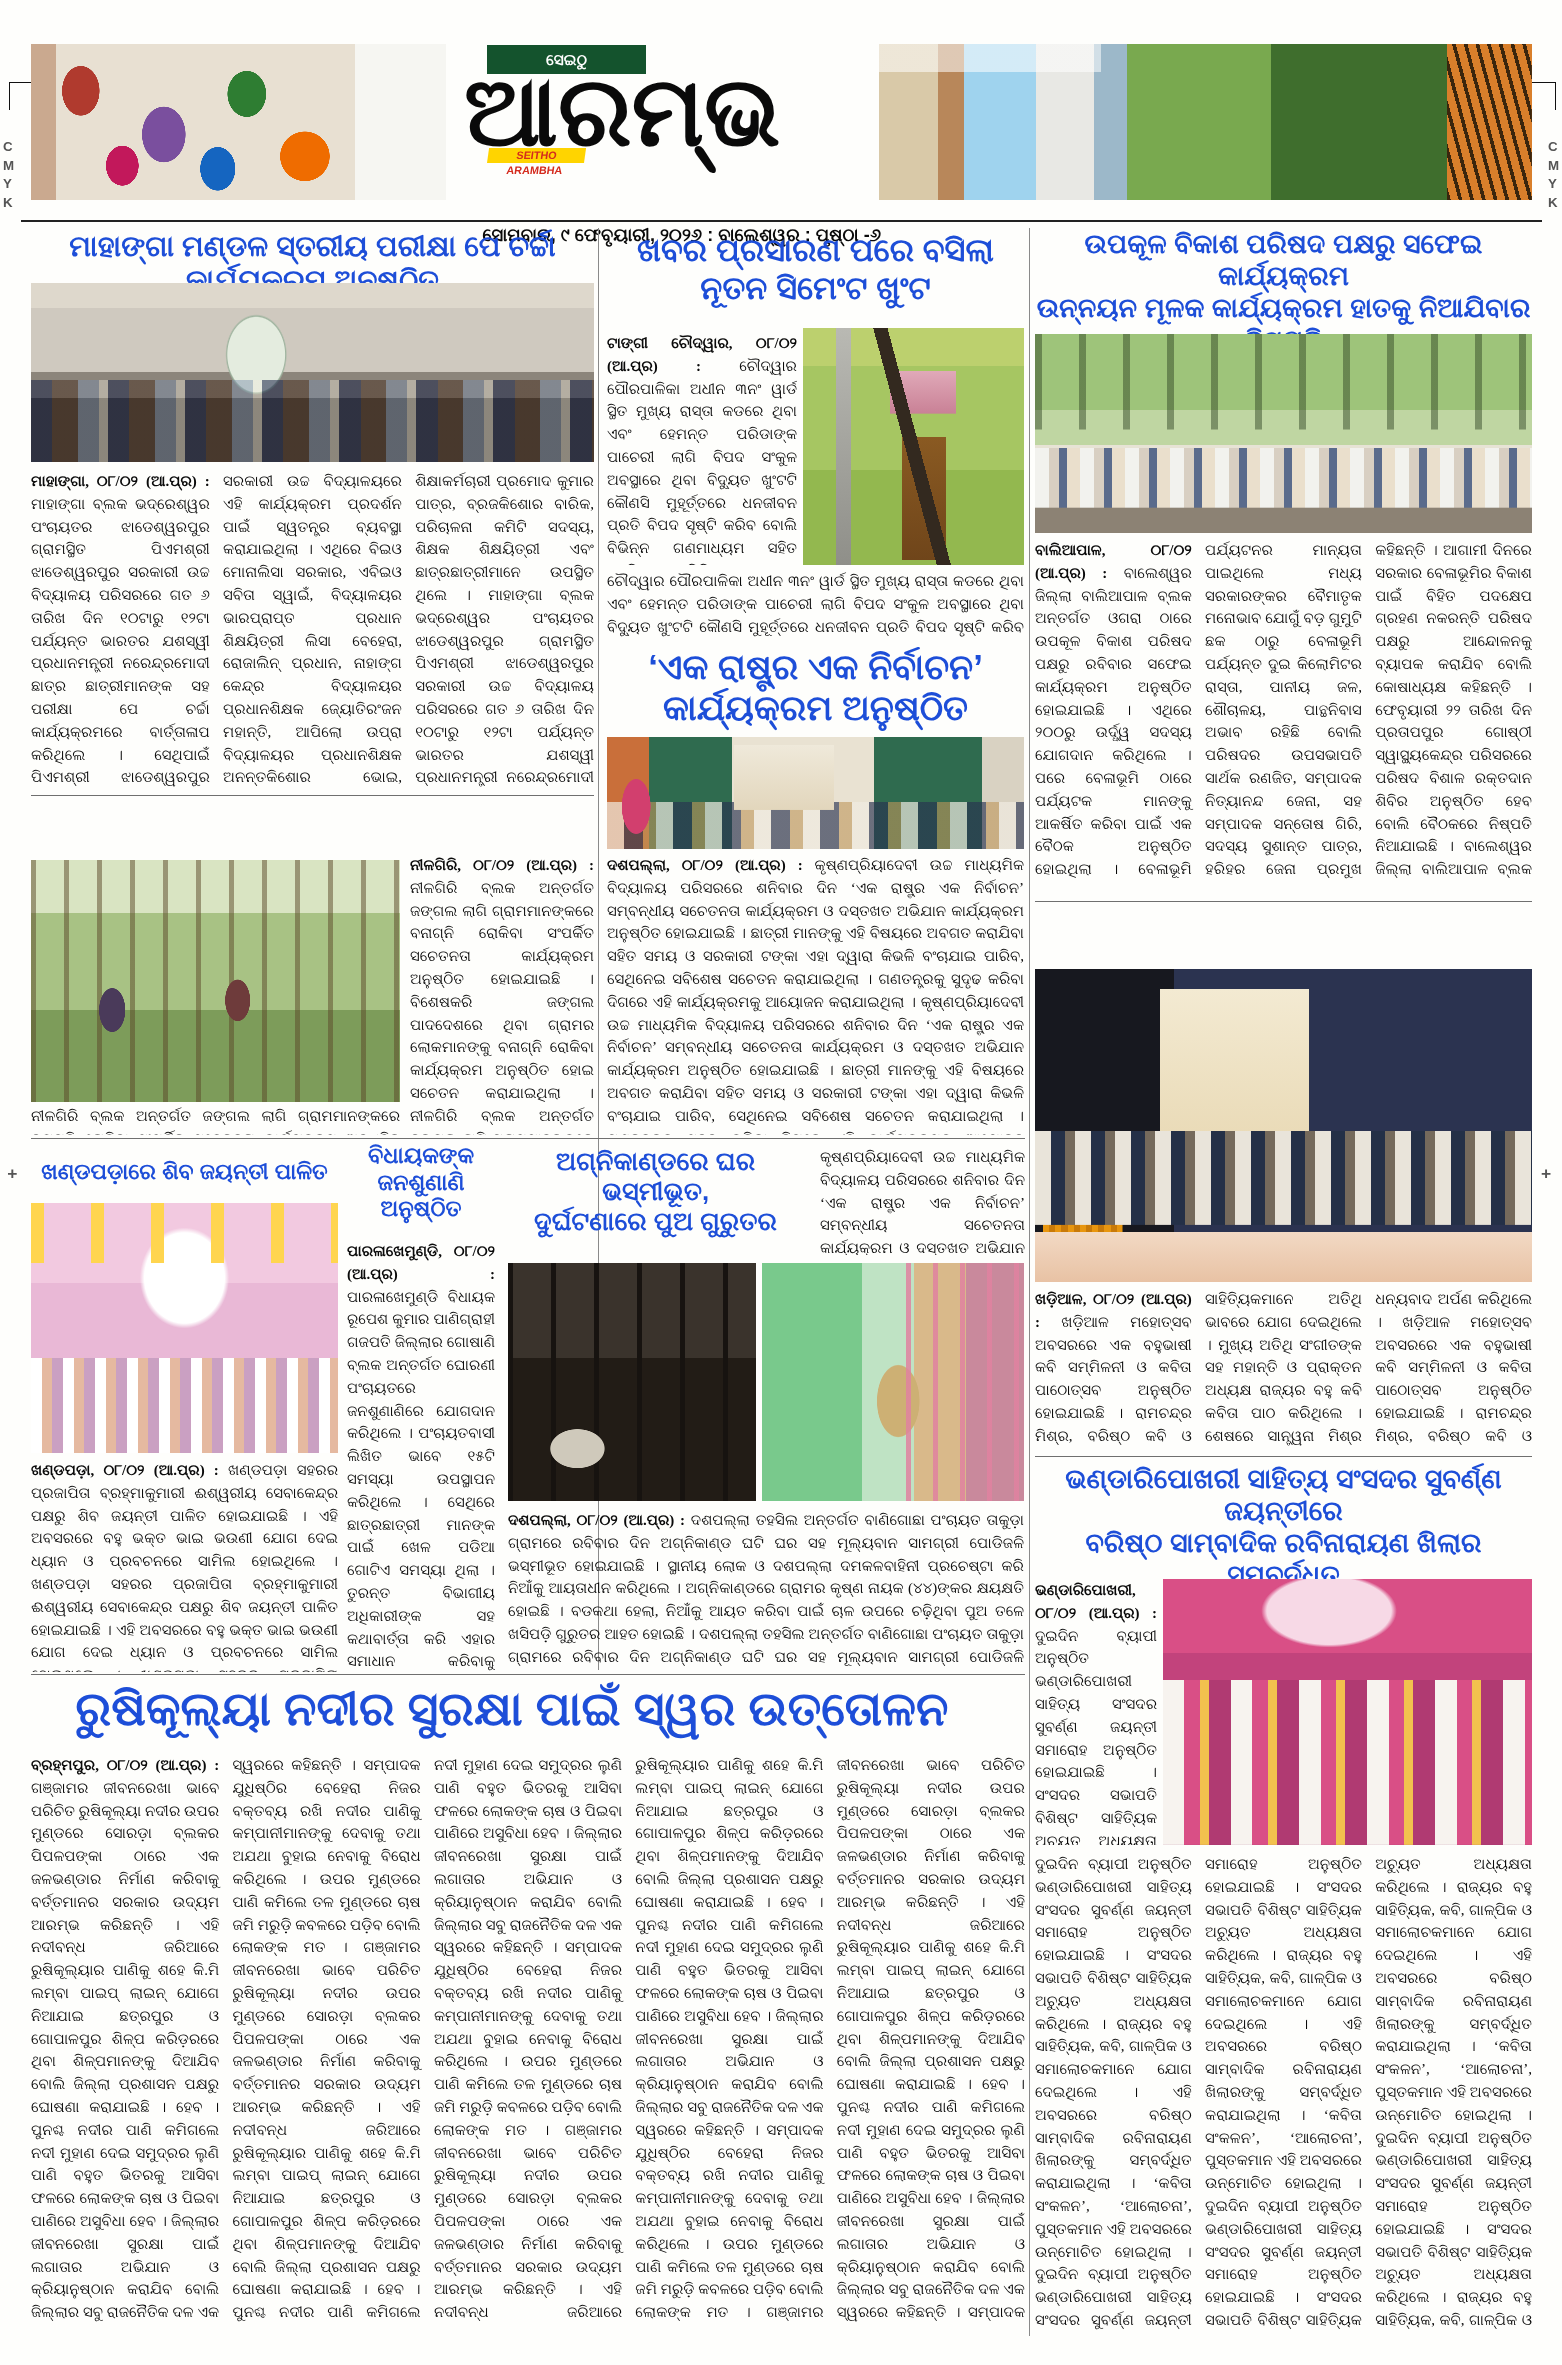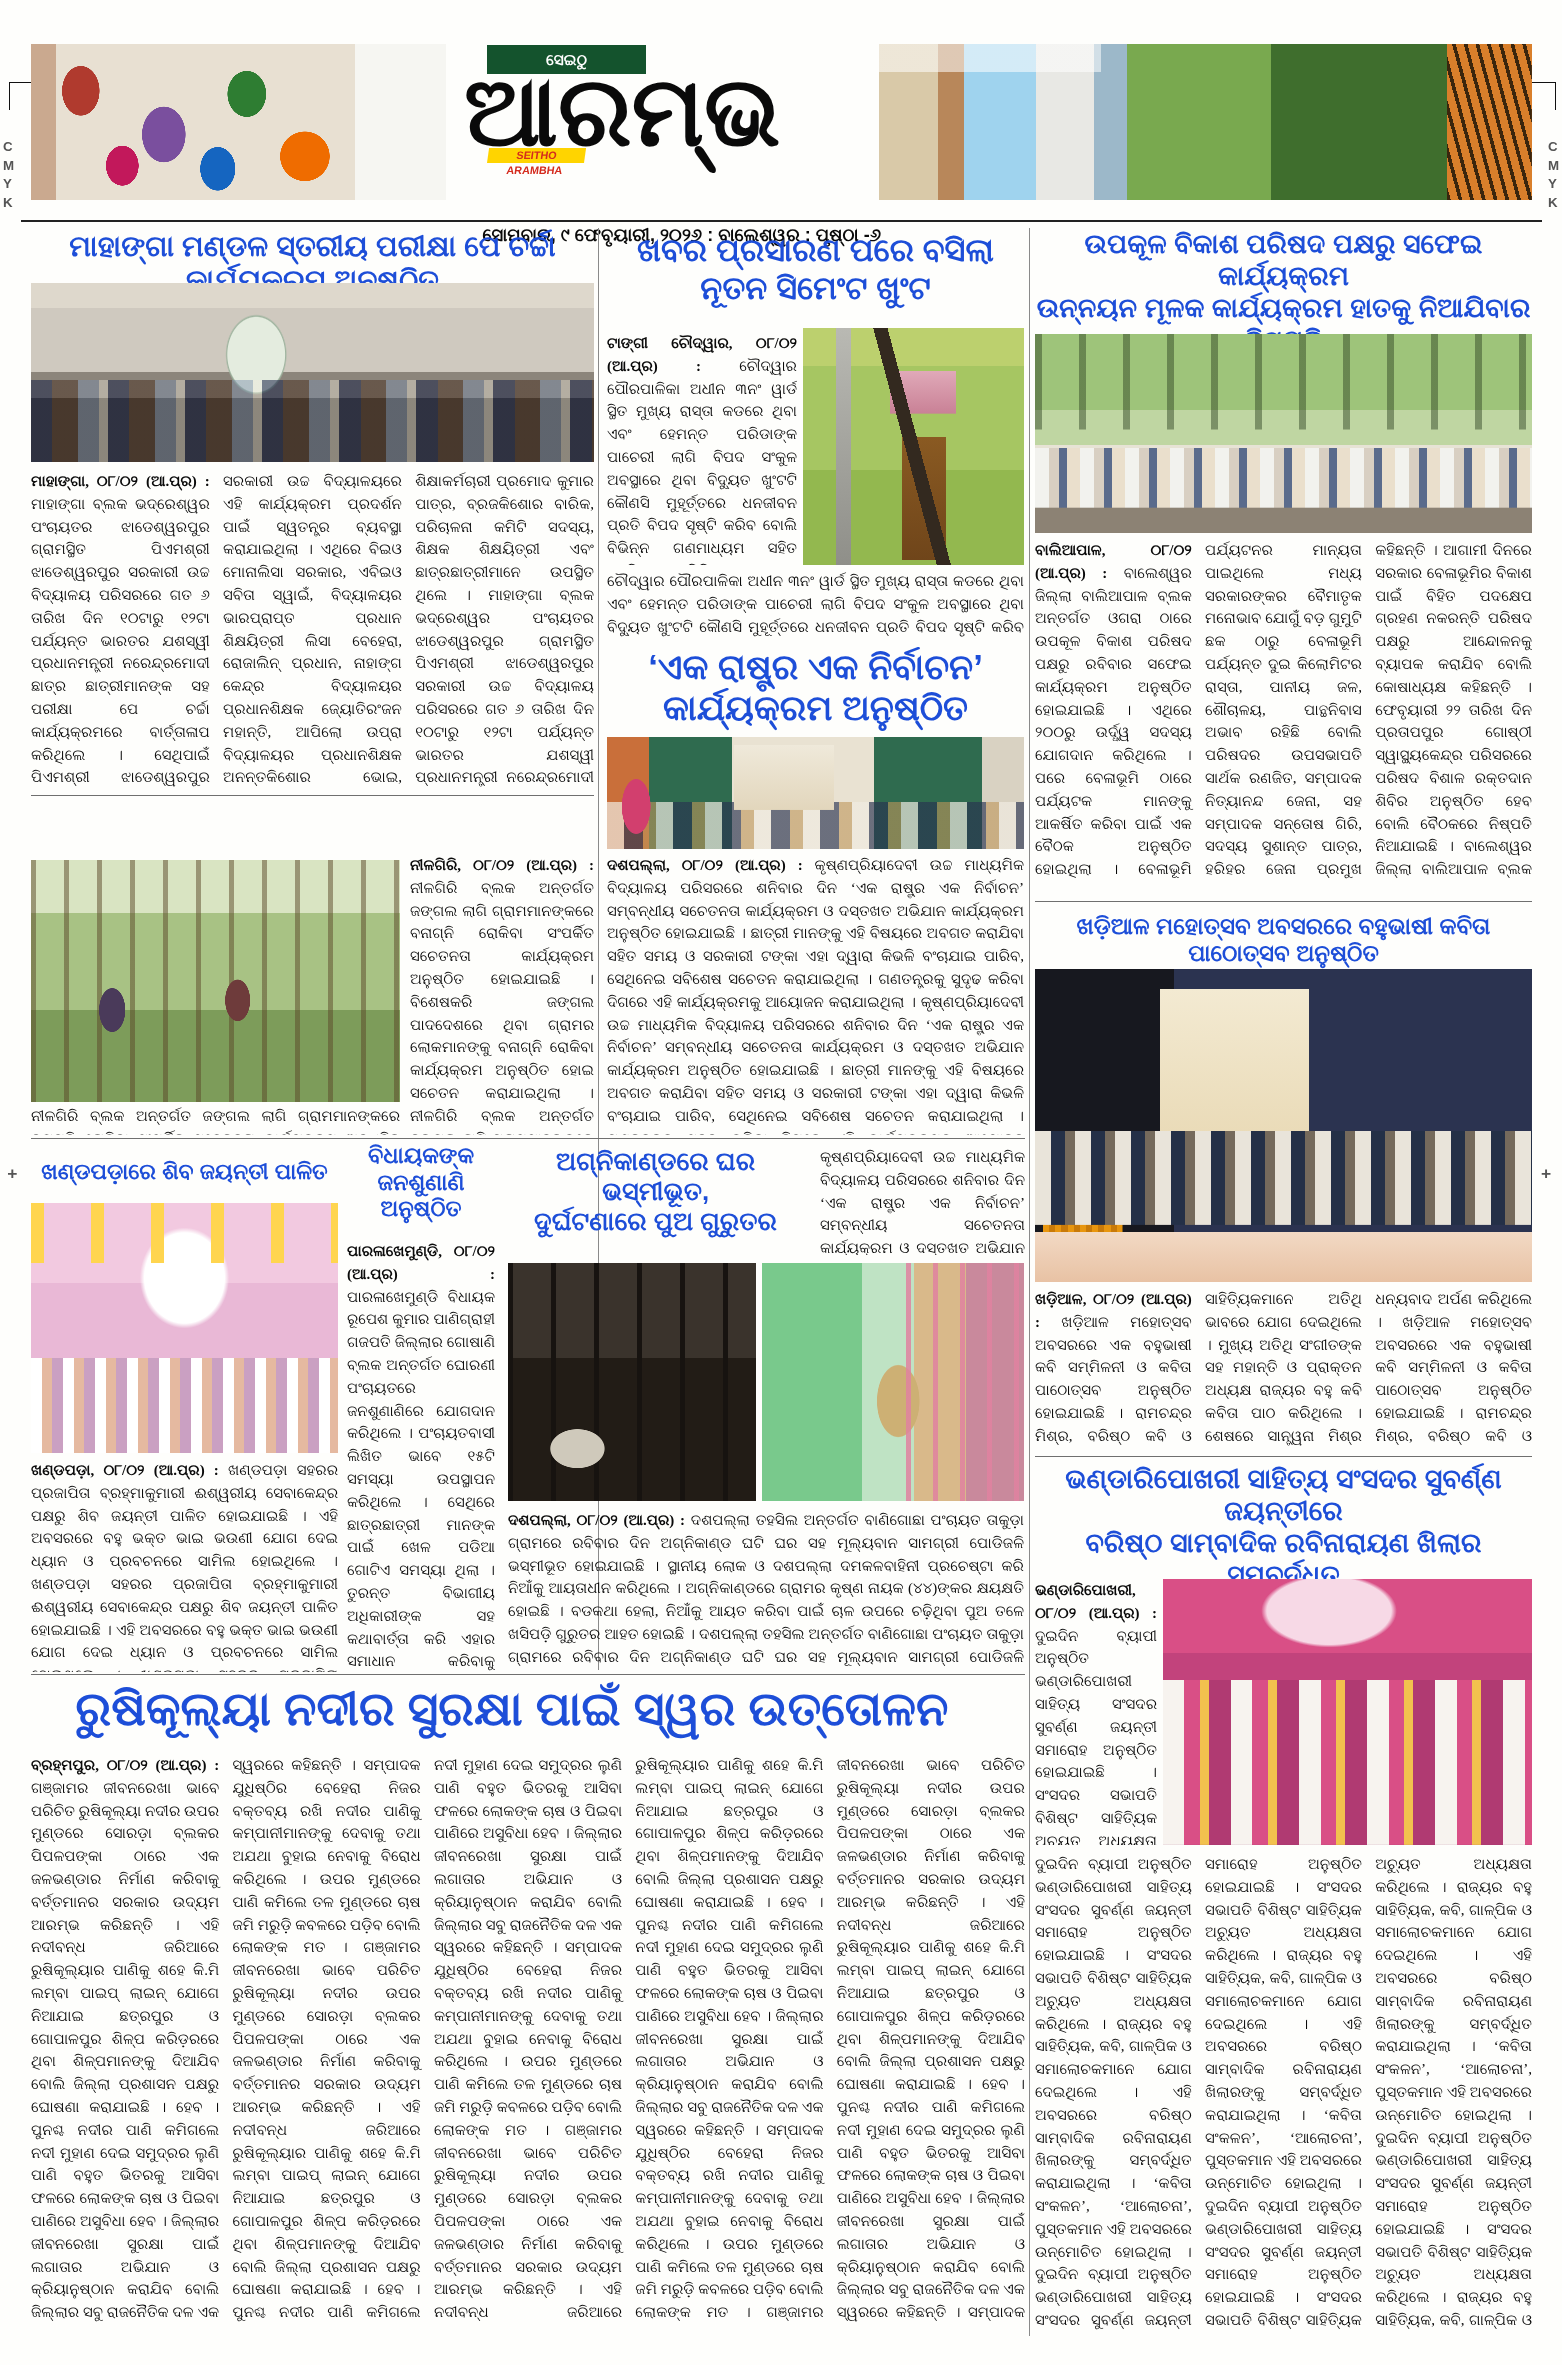--- a/index.html
+++ b/index.html
@@ -172,21 +172,20 @@
 
   <div class="abs hl" style="left:1035px;top:229px;width:497px;font-size:27px;">ଉପକୂଳ ବିକାଶ ପରିଷଦ ପକ୍ଷରୁ ସଫେଇ କାର୍ଯ୍ୟକ୍ରମ
 ଉନ୍ନୟନ ମୂଳକ କାର୍ଯ୍ୟକ୍ରମ ହାତକୁ ନିଆଯିବାର ନିଷ୍ପତି</div>
   <div class="abs ph ph-a4" style="left:1035px;top:334px;width:497px;height:199px;"></div>
   <div class="abs body-txt cols3" style="left:1035px;top:539px;width:497px;height:356px;">
     <b class="byline">ବାଲିଆପାଳ, ୦୮/୦୨ (ଆ.ପ୍ର) :</b>
     <span> ବାଲେଶ୍ୱର ଜିଲ୍ଲା ବାଲିଆପାଳ ବ୍ଲକ ଅନ୍ତର୍ଗତ ଓଗରା ଠାରେ ଉପକୂଳ ବିକାଶ ପରିଷଦ ପକ୍ଷରୁ ରବିବାର ସଫେଇ କାର୍ଯ୍ୟକ୍ରମ ଅନୁଷ୍ଠିତ ହୋଇଯାଇଛି । ଏଥିରେ ୨୦୦ରୁ ଉର୍ଦ୍ଧ୍ୱ ସଦସ୍ୟ ଯୋଗଦାନ କରିଥିଲେ । ପରେ ବେଳାଭୂମି ଠାରେ ପର୍ଯ୍ୟଟକ ମାନଙ୍କୁ ଆକର୍ଷିତ କରିବା ପାଇଁ ଏକ ବୈଠକ ଅନୁଷ୍ଠିତ ହୋଇଥିଲା । ବେଳାଭୂମି ପର୍ଯ୍ୟଟନର ମାନ୍ୟତା ପାଇଥିଲେ ମଧ୍ୟ ସରକାରଙ୍କର ବୈମାତୃକ ମନୋଭାବ ଯୋଗୁଁ ବଡ଼ ଗୁମୁଟି ଛକ ଠାରୁ ବେଳାଭୂମି ପର୍ଯ୍ୟନ୍ତ ଦୁଇ କିଲୋମିଟର ରାସ୍ତା, ପାନୀୟ ଜଳ, ଶୌଚାଳୟ, ପାନ୍ଥନିବାସ ଅଭାବ ରହିଛି ବୋଲି ପରିଷଦର ଉପସଭାପତି ସାର୍ଥକ ରଣଜିତ, ସମ୍ପାଦକ ନିତ୍ୟାନନ୍ଦ ଜେନା, ସହ ସମ୍ପାଦକ ସନ୍ତୋଷ ଗିରି, ସଦସ୍ୟ ସୁଶାନ୍ତ ପାତ୍ର, ହରିହର ଜେନା ପ୍ରମୁଖ କହିଛନ୍ତି । ଆଗାମୀ ଦିନରେ ସରକାର ବେଳାଭୂମିର ବିକାଶ ପାଇଁ ବିହିତ ପଦକ୍ଷେପ ଗ୍ରହଣ ନକରନ୍ତି ପରିଷଦ ପକ୍ଷରୁ ଆନ୍ଦୋଳନକୁ ବ୍ୟାପକ କରାଯିବ ବୋଲି କୋଷାଧ୍ୟକ୍ଷ କହିଛନ୍ତି । ଫେବୃୟାରୀ ୨୨ ତାରିଖ ଦିନ ପ୍ରତାପପୁର ଗୋଷ୍ଠୀ ସ୍ୱାସ୍ଥ୍ୟକେନ୍ଦ୍ର ପରିସରରେ ପରିଷଦ ବିଶାଳ ରକ୍ତଦାନ ଶିବିର ଅନୁଷ୍ଠିତ ହେବ ବୋଲି ବୈଠକରେ ନିଷ୍ପତି ନିଆଯାଇଛି । ବାଲେଶ୍ୱର ଜିଲ୍ଲା ବାଲିଆପାଳ ବ୍ଲକ ଅନ୍ତର୍ଗତ ଓଗରା ଠାରେ ଉପକୂଳ ବିକାଶ ପରିଷଦ ପକ୍ଷରୁ ରବିବାର ସଫେଇ କାର୍ଯ୍ୟକ୍ରମ ଅନୁଷ୍ଠିତ ହୋଇଯାଇଛି । ଏଥିରେ ୨୦୦ରୁ ଉର୍ଦ୍ଧ୍ୱ ସଦସ୍ୟ ଯୋଗଦାନ କରିଥିଲେ । ପରେ ବେଳାଭୂମି ଠାରେ ପର୍ଯ୍ୟଟକ ମାନଙ୍କୁ ଆକର୍ଷିତ କରିବା ପାଇଁ ଏକ ବୈଠକ ଅନୁଷ୍ଠିତ ହୋଇଥିଲା । ବେଳାଭୂମି ପର୍ଯ୍ୟଟନର ମାନ୍ୟତା ପାଇଥିଲେ ମଧ୍ୟ ସରକାରଙ୍କର ବୈମାତୃକ ମନୋଭାବ ଯୋଗୁଁ ବଡ଼ ଗୁମୁଟି ଛକ ଠାରୁ ବେଳାଭୂମି ପର୍ଯ୍ୟନ୍ତ ଦୁଇ କିଲୋମିଟର ରାସ୍ତା, ପାନୀୟ ଜଳ, ଶୌଚାଳୟ, ପାନ୍ଥନିବାସ ଅଭାବ ରହିଛି ବୋଲି ପରିଷଦର ଉପସଭାପତି ସାର୍ଥକ ରଣଜିତ, ସମ୍ପାଦକ ନିତ୍ୟାନନ୍ଦ ଜେନା, ସହ ସମ୍ପାଦକ ସନ୍ତୋଷ ଗିରି, ସଦସ୍ୟ ସୁଶାନ୍ତ ପାତ୍ର, ହରିହର ଜେନା ପ୍ରମୁଖ କହିଛନ୍ତି । ଆଗାମୀ ଦିନରେ ସରକାର ବେଳାଭୂମିର ବିକାଶ ପାଇଁ ବିହିତ ପଦକ୍ଷେପ ଗ୍ରହଣ ନକରନ୍ତି ପରିଷଦ ପକ୍ଷରୁ ଆନ୍ଦୋଳନକୁ ବ୍ୟାପକ କରାଯିବ ବୋଲି କୋଷାଧ୍ୟକ୍ଷ କହିଛନ୍ତି । ଫେବୃୟାରୀ ୨୨ ତାରିଖ ଦିନ ପ୍ରତାପପୁର ଗୋଷ୍ଠୀ ସ୍ୱାସ୍ଥ୍ୟକେନ୍ଦ୍ର ପରିସରରେ ପରିଷଦ ବିଶାଳ ରକ୍ତଦାନ ଶିବିର ଅନୁଷ୍ଠିତ ହେବ ବୋଲି ବୈଠକରେ ନିଷ୍ପତି ନିଆଯାଇଛି ।</span>
   </div>
 
   <div class="abs hrule" style="left:1035px;top:901px;width:497px;"></div>
-  <div class="abs hl" style="left:1035px;top:913px;width:497px;font-size:23px;">ଖଡ଼ିଆଳ ମହୋତ୍ସବ ଅବସରରେ ବହୁଭାଷୀ କବିତା ପାଠୋତ୍ସବ ଅନୁଷ୍ଠିତ</div>
   <div class="abs ph ph-a6" style="left:1035px;top:969px;width:497px;height:313px;"></div>
   <div class="abs body-txt cols3" style="left:1035px;top:1288px;width:497px;height:163px;">
     <b class="byline">ଖଡ଼ିଆଳ, ୦୮/୦୨ (ଆ.ପ୍ର) :</b>
     <span> ଖଡ଼ିଆଳ ମହୋତ୍ସବ ଅବସରରେ ଏକ ବହୁଭାଷୀ କବି ସମ୍ମିଳନୀ ଓ କବିତା ପାଠୋତ୍ସବ ଅନୁଷ୍ଠିତ ହୋଇଯାଇଛି । ରାମଚନ୍ଦ୍ର ମିଶ୍ର, ବରିଷ୍ଠ କବି ଓ ସାହିତ୍ୟିକମାନେ ଅତିଥି ଭାବରେ ଯୋଗ ଦେଇଥିଲେ । ମୁଖ୍ୟ ଅତିଥି ସଂଗୀତଙ୍କ ସହ ମହାନ୍ତି ଓ ପ୍ରାକ୍ତନ ଅଧ୍ୟକ୍ଷ ରାଜ୍ୟର ବହୁ କବି କବିତା ପାଠ କରିଥିଲେ । ଶେଷରେ ସାନ୍ତ୍ୱନା ମିଶ୍ର ଧନ୍ୟବାଦ ଅର୍ପଣ କରିଥିଲେ । ଖଡ଼ିଆଳ ମହୋତ୍ସବ ଅବସରରେ ଏକ ବହୁଭାଷୀ କବି ସମ୍ମିଳନୀ ଓ କବିତା ପାଠୋତ୍ସବ ଅନୁଷ୍ଠିତ ହୋଇଯାଇଛି । ରାମଚନ୍ଦ୍ର ମିଶ୍ର, ବରିଷ୍ଠ କବି ଓ ସାହିତ୍ୟିକମାନେ ଅତିଥି ଭାବରେ ଯୋଗ ଦେଇଥିଲେ । ମୁଖ୍ୟ ଅତିଥି ସଂଗୀତଙ୍କ ସହ ମହାନ୍ତି ଓ ପ୍ରାକ୍ତନ ଅଧ୍ୟକ୍ଷ ରାଜ୍ୟର ବହୁ କବି କବିତା ପାଠ କରିଥିଲେ । ଶେଷରେ ସାନ୍ତ୍ୱନା ମିଶ୍ର ଧନ୍ୟବାଦ ଅର୍ପଣ କରିଥିଲେ । ଖଡ଼ିଆଳ ମହୋତ୍ସବ ଅବସରରେ ଏକ ବହୁଭାଷୀ କବି ସମ୍ମିଳନୀ ଓ କବିତା ପାଠୋତ୍ସବ ଅନୁଷ୍ଠିତ ହୋଇଯାଇଛି । ରାମଚନ୍ଦ୍ର ମିଶ୍ର, ବରିଷ୍ଠ କବି ଓ ସାହିତ୍ୟିକମାନେ ଅତିଥି ଭାବରେ ଯୋଗ ଦେଇଥିଲେ । ମୁଖ୍ୟ ଅତିଥି ସଂଗୀତଙ୍କ ସହ ମହାନ୍ତି ଓ ପ୍ରାକ୍ତନ ଅଧ୍ୟକ୍ଷ ରାଜ୍ୟର ବହୁ କବି କବିତା ପାଠ କରିଥିଲେ । ଶେଷରେ ସାନ୍ତ୍ୱନା ମିଶ୍ର ଧନ୍ୟବାଦ ଅର୍ପଣ କରିଥିଲେ ।</span>
   </div>
 
   <div class="abs hrule" style="left:1035px;top:1456px;width:497px;"></div>
   <div class="abs hl" style="left:1035px;top:1464px;width:497px;font-size:27px;">ଭଣ୍ଡାରିପୋଖରୀ ସାହିତ୍ୟ ସଂସଦର ସୁବର୍ଣ୍ଣ ଜୟନ୍ତୀରେ
 ବରିଷ୍ଠ ସାମ୍ବାଦିକ ରବିନାରାୟଣ ଖିଲାର ସମ୍ବର୍ଦ୍ଧିତ</div>
   <div class="abs body-txt" style="left:1035px;top:1579px;width:122px;height:266px;">

